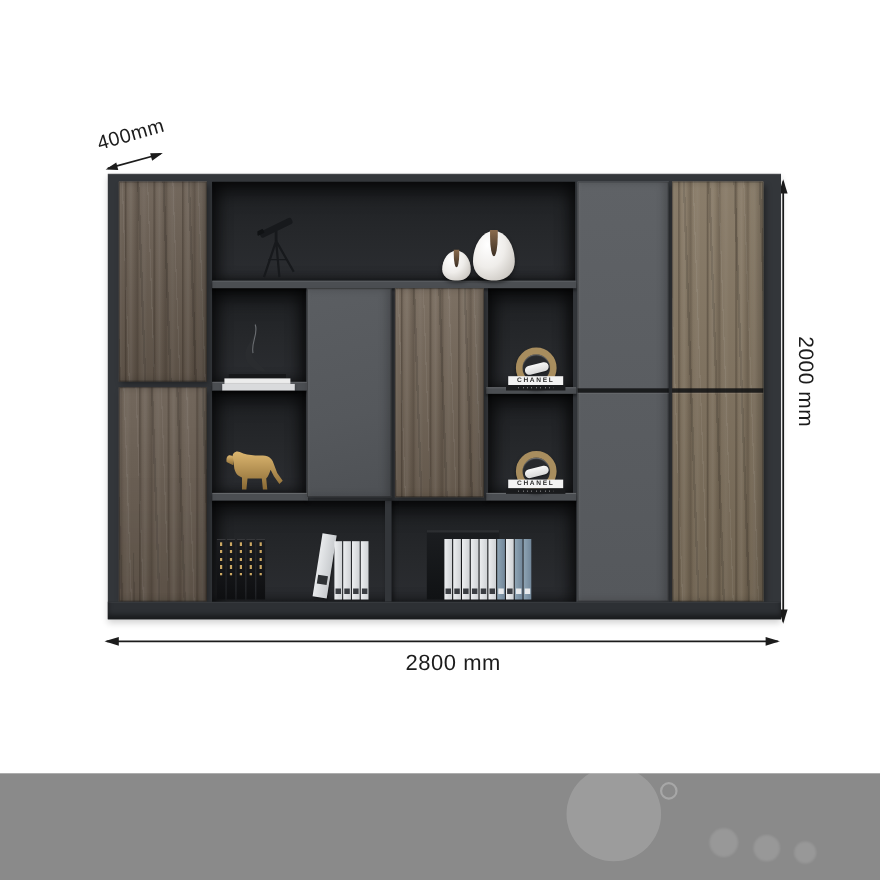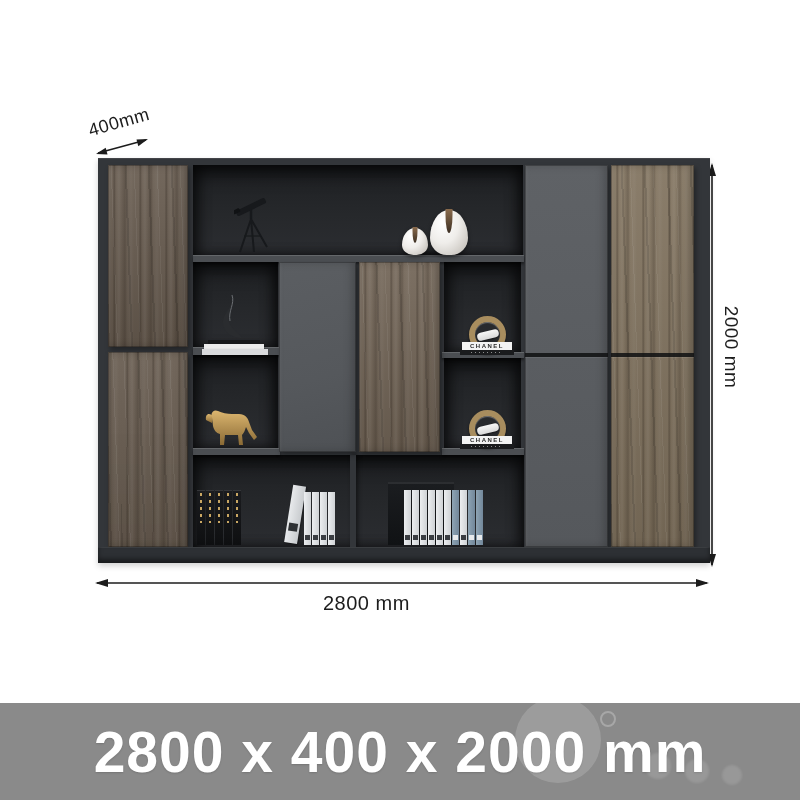--- a/index.html
+++ b/index.html
@@ -6,21 +6,21 @@
   body{font-family:"Liberation Sans", sans-serif; background:#fff;}
   .stage{position:relative;width:800px;height:800px;background:var(--page-bg,#ffffff);overflow:hidden;}
 
   
   .dim-label{position:absolute;color:var(--dim-color,#1c1c1c);font-size:18px;letter-spacing:0.5px;}
   .dim-svg{position:absolute;overflow:visible;}
   .dim-svg line{stroke:var(--dim-color,#1c1c1c);stroke-width:1.6;}
   .dim-svg polygon{fill:var(--dim-color,#1c1c1c);}
   .depth-label{left:84px;top:112px;width:70px;text-align:center;transform:rotate(-16deg);}
   .height-label{left:676px;top:336px;width:110px;text-align:center;transform:rotate(90deg);font-size:19px;}
-  .width-label{left:323px;top:592px;width:120px;font-size:20px;}
+  .width-label{left:352px;top:592px;width:120px;text-align:center;font-size:20px;}
 
   
   .cabinet{position:absolute;left:98px;top:158px;width:612px;height:405px;
     background:var(--frame,#33363a);
     box-shadow:inset 0 1px 0 rgba(255,255,255,0.08), 0 3px 6px rgba(0,0,0,0.18);}
   .cabinet *{position:absolute;}
   .base{left:0;top:389px;width:612px;height:16px;background:var(--base,#2d3034);
     box-shadow:inset 0 -4px 5px rgba(0,0,0,0.45), inset 0 1px 0 rgba(255,255,255,0.07);}
   .comp{background:linear-gradient(180deg, var(--back-dark,#1e2023) 0%, var(--back,#26282b) 55%, #2b2d31 100%);
     box-shadow:inset 0 10px 16px rgba(0,0,0,0.55), inset 7px 0 12px rgba(0,0,0,0.40), inset -7px 0 12px rgba(0,0,0,0.40);}
@@ -217,16 +217,15 @@
         <span class="binder blue"></span>
     </div>
   </div>
 
   <div class="banner">
     <div class="wm-circle"></div>
     <div class="wm-ring" style="left:600px;top:8px;"></div>
     <div class="wm-dot" style="left:645px;top:50px;width:26px;height:26px;"></div>
     <div class="wm-dot" style="left:685px;top:56px;width:24px;height:24px;"></div>
     <div class="wm-dot" style="left:722px;top:62px;width:20px;height:20px;"></div>
-    <span class="banner-text">2800 x 400 x 2000 mm</span>
   </div>
 
 </div>
 
 </body></html>

